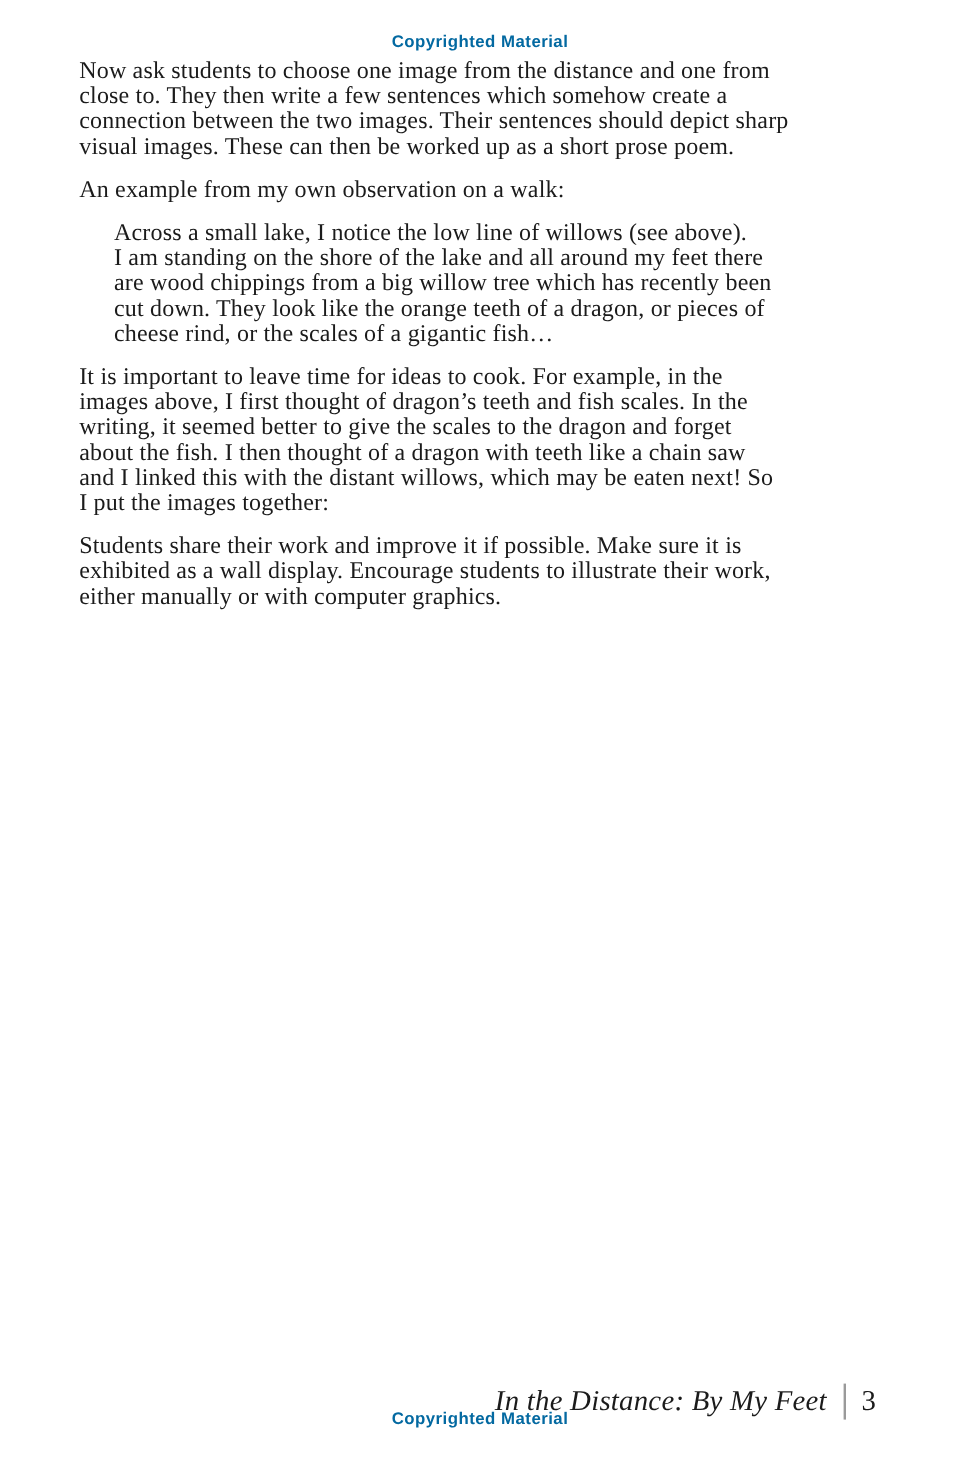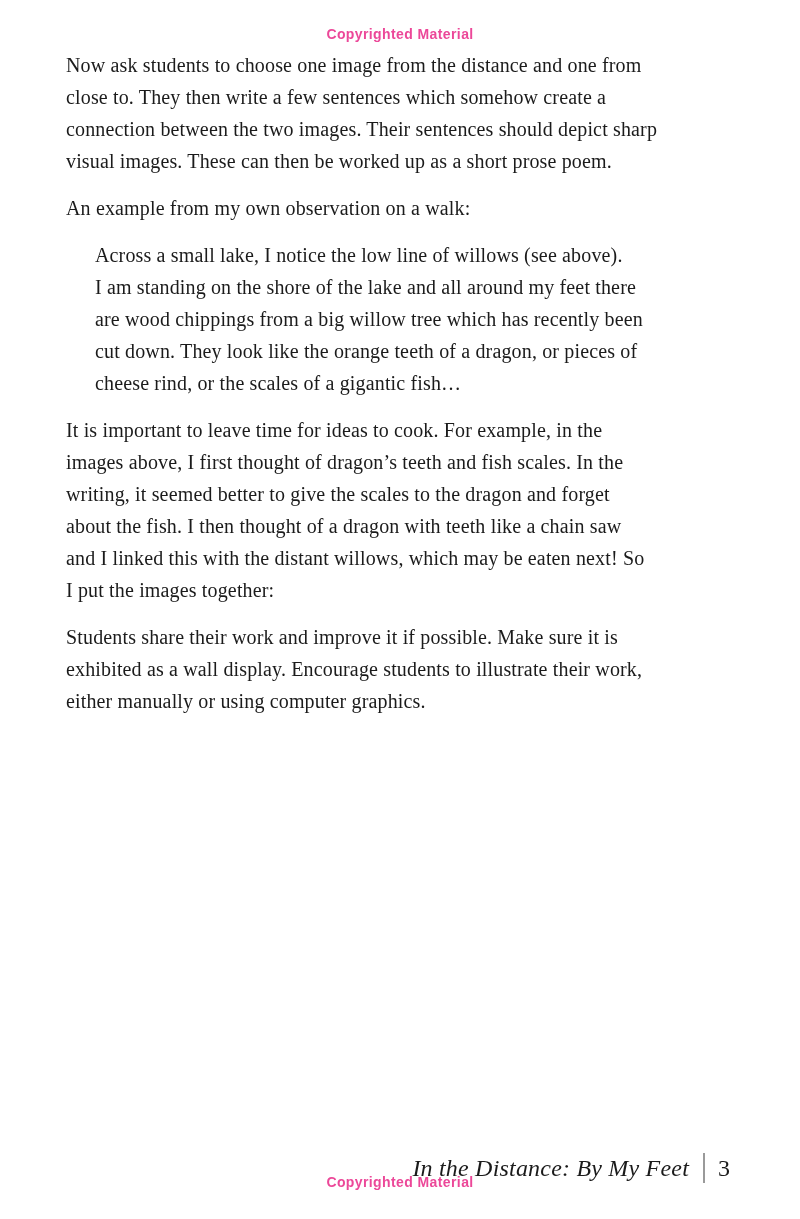--- a/index.html
+++ b/index.html
@@ -18,34 +18,34 @@
   }
   .copyright {
     position: absolute;
     left: 0;
     right: 0;
     text-align: center;
     font-family: "Liberation Sans", "DejaVu Sans", sans-serif;
     font-weight: bold;
     font-size: 14px;
     letter-spacing: 0.4px;
-    color: #ec4899;
+    color: #0369a1;
   }
   .copyright.top { top: 26px; }
   .copyright.bottom { top: 1174px; }
   .content {
     position: absolute;
     left: 66px;
     top: 49px;
     width: 700px;
   }
   .para, .quoteblock {
     margin: 0 0 15px 0;
     font-size: 20px;
-    line-height: 32px;
+    line-height: 21px;
     letter-spacing: 0.15px;
     white-space: pre-line;
   }
   .quoteblock {
     margin-left: 29px;
   }
   .footer {
     position: absolute;
     top: 1153px;
     right: 70px;
@@ -92,21 +92,21 @@
     <p class="para">It is important to leave time for ideas to cook. For example, in the
 images above, I first thought of dragon’s teeth and fish scales. In the
 writing, it seemed better to give the scales to the dragon and forget
 about the fish. I then thought of a dragon with teeth like a chain saw
 and I linked this with the distant willows, which may be eaten next! So
 I put the images together:</p>
 
 
     <p class="para">Students share their work and improve it if possible. Make sure it is
 exhibited as a wall display. Encourage students to illustrate their work,
-either manually or using computer graphics.</p>
+either manually or with computer graphics.</p>
 
   </div>
 
   <div class="footer">
     <span class="running-title">In the Distance: By My Feet</span>
     <span class="footer-bar"></span>
     <span class="page-number">3</span>
   </div>
 
   <div class="copyright bottom">Copyrighted Material</div>

